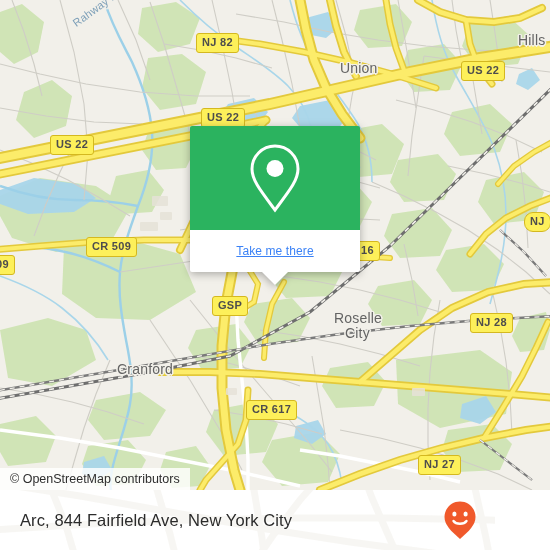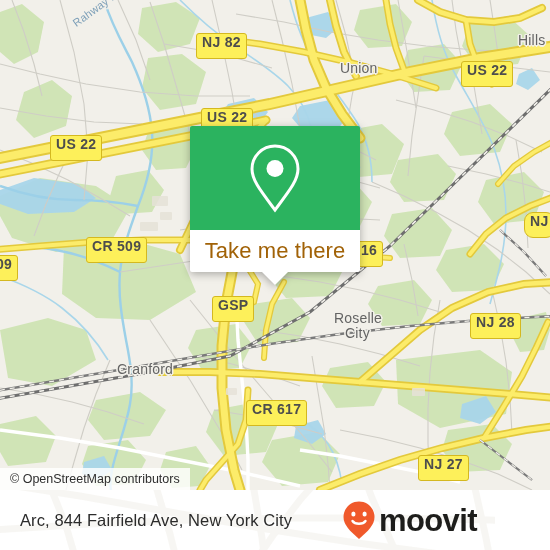--- a/index.html
+++ b/index.html
@@ -61,24 +61,24 @@
   }
 
   
   .shield {
     position: absolute;
     background: #fdf05a;
     border: 1.5px solid #d4b820;
     border-radius: 3px;
     color: #4d4d4d;
     font-family: "Liberation Sans", sans-serif;
-    font-size: 14px;
+    font-size: 11px;
     font-weight: bold;
     line-height: 15px;
-    padding: 1px 5px 8px 5px;
+    padding: 1px 5px 2px 5px;
     white-space: nowrap;
     letter-spacing: .3px;
   }
 
   
   .popup {
     position: absolute;
     left: 190px;
     top: 126px;
     width: 170px;
@@ -96,24 +96,25 @@
   .popup-pin { display: block; }
   .popup-bottom {
     height: 42px;
     background: #ffffff;
     display: flex;
     align-items: center;
     justify-content: center;
     border-radius: 0 0 2px 2px;
   }
   .popup-bottom-label {
-    color: #a16207;
-    font-size: 22px;
+    color: #3b82f6;
+    font-size: 12px;
     font-family: "Liberation Sans", sans-serif;
     letter-spacing: .1px;
+    text-decoration: underline;
   }
   .popup-tail {
     position: absolute;
     left: 50%;
     bottom: -13px;
     margin-left: -13px;
     width: 0;
     height: 0;
     border-left: 13px solid transparent;
     border-right: 13px solid transparent;
@@ -456,17 +457,16 @@
 
     <div class="footer-title">Arc, 844 Fairfield Ave, New York City</div>
 
     <div class="brand">
       <svg width="34" height="40" viewBox="0 0 34 40">
         <path d="M17,1.5 C8.4,1.5 1.5,8.4 1.5,17 C1.5,25 8,31 17,39 C26,31 32.5,25 32.5,17 C32.5,8.4 25.6,1.5 17,1.5 Z" fill="#f0592b"></path>
         <ellipse cx="11.4" cy="14" rx="2.1" ry="2.6" fill="#ffffff"></ellipse>
         <ellipse cx="22.6" cy="14" rx="2.1" ry="2.6" fill="#ffffff"></ellipse>
         <path d="M10.5,21 C13,24.6 21,24.6 23.5,21" fill="none" stroke="#ffffff" stroke-width="2.4" stroke-linecap="round"></path>
       </svg>
-      <span class="brand-text">moovit</span>
     </div>
   </div>
 
 </div>
 
 </body></html>

